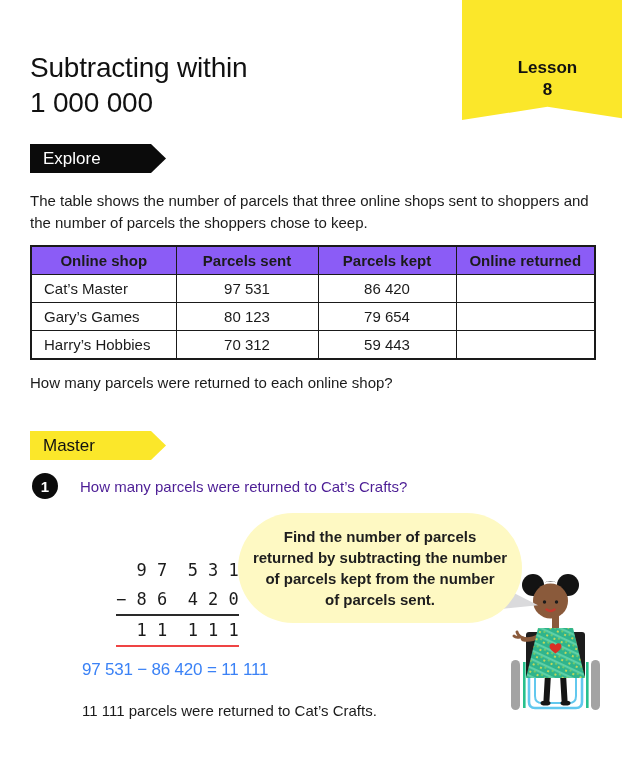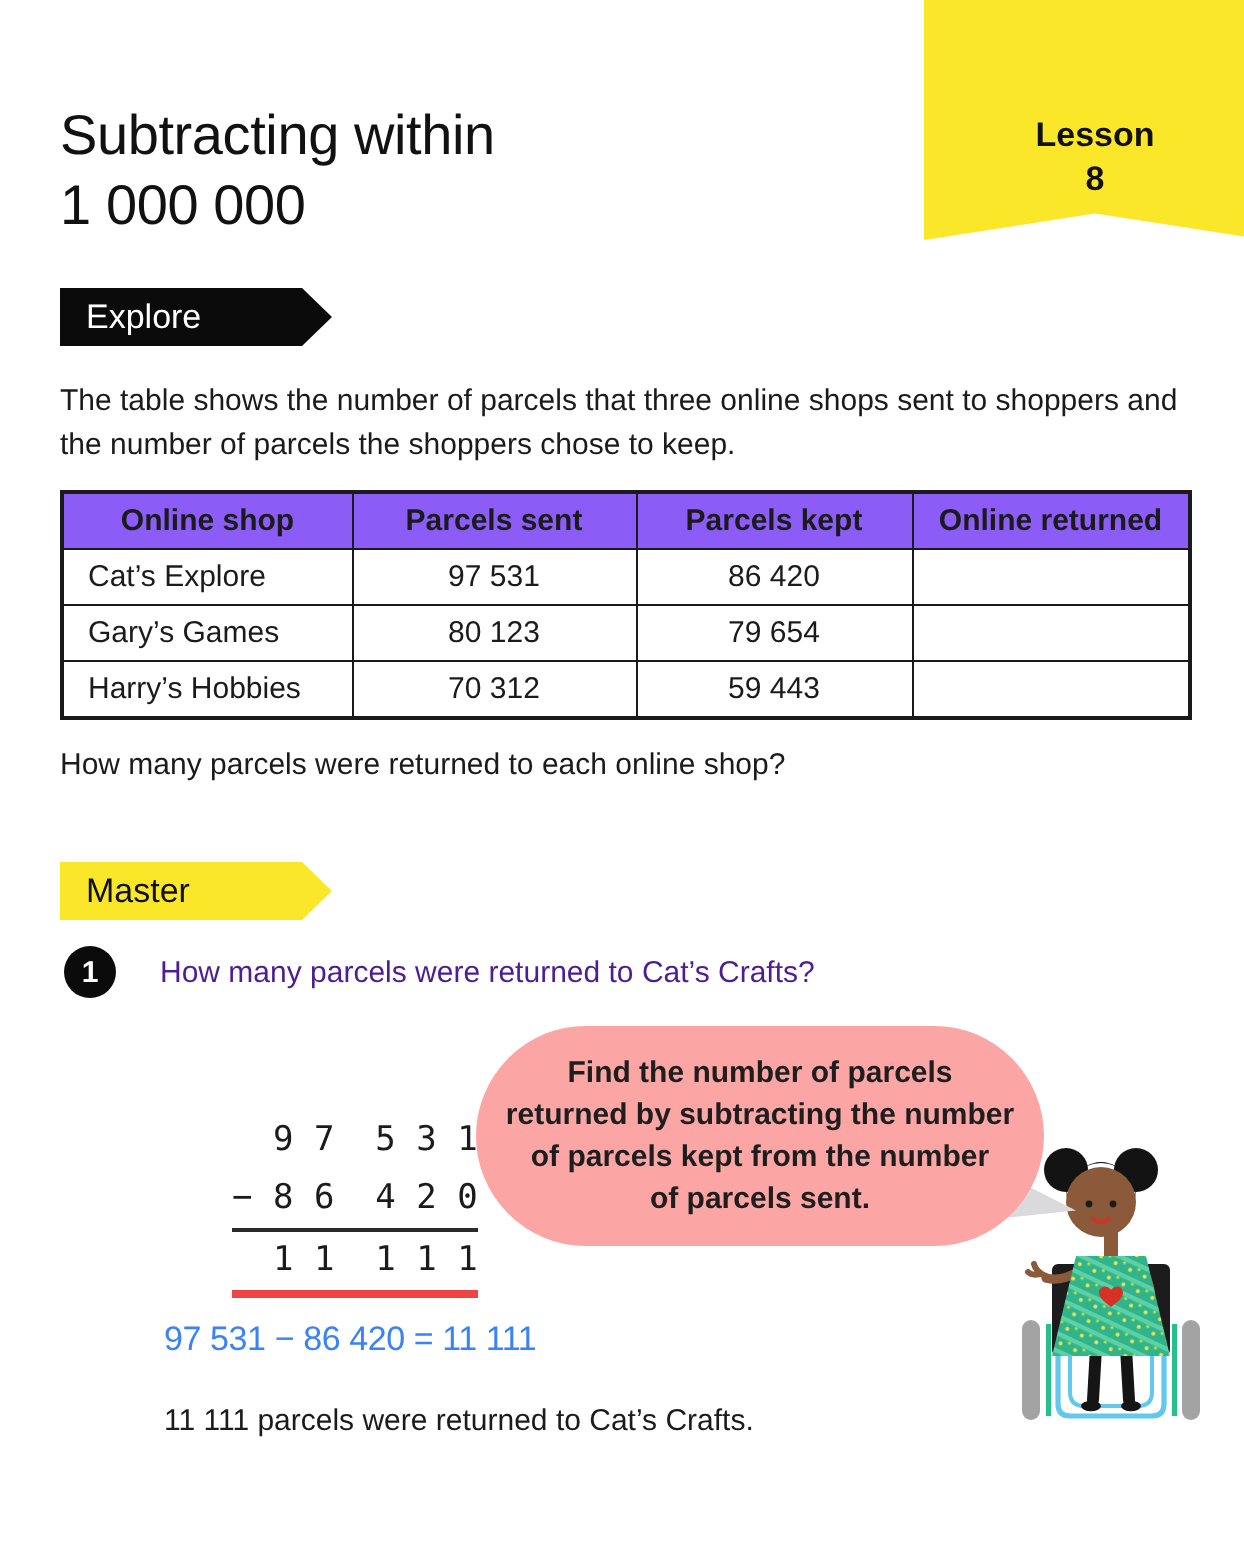--- a/index.html
+++ b/index.html
@@ -46,36 +46,36 @@
   .explore-q{position:absolute;left:30px;top:374px;font-size:15px;color:#1b1b1b;}
   
   .qnum{
     position:absolute;left:32px;top:473px;width:26px;height:26px;border-radius:50%;
     background:#0b0b0b;color:#fff;font-size:15px;font-weight:bold;
     display:flex;align-items:center;justify-content:center;
   }
   .master-q{position:absolute;left:80px;top:478px;font-size:15px;color:#4c1d95;}
   
   .bubble{
-    position:absolute;left:238px;top:513px;width:284px;height:110px;background:#fca5a5;
+    position:absolute;left:238px;top:513px;width:284px;height:110px;background:#fef9c3;
     border-radius:56px;z-index:2;display:flex;flex-direction:column;justify-content:center;
     text-align:center;font-size:15px;font-weight:bold;line-height:21px;color:#1e1e1e;
   }
   .bubble-tail{
     position:absolute;left:472px;top:570px;width:66px;height:40px;background:#DADADC;z-index:1;
     clip-path:polygon(0 5%,100% 88%,30% 100%,0 55%);
   }
   
   .worksub{
     position:absolute;left:78px;top:556px;z-index:0;
     font-family:"DejaVu Sans Mono",monospace;font-size:17px;color:#1b1b1b;margin-left:38px;
   }
   .sub-line{white-space:pre;height:29px;line-height:29px;}
   .sub-line.subtrahend{border-bottom:2px solid #2a2a2a;}
-  .sub-line.difference{border-bottom:4px solid #ef4444;}
+  .sub-line.difference{border-bottom:2px solid #ef4444;}
   .equation{position:absolute;left:82px;top:660px;font-size:17px;color:#3b82f6;letter-spacing:-0.2px;}
   .answer{position:absolute;left:82px;top:702px;font-size:15px;color:#1b1b1b;}
   .character{position:absolute;left:503px;top:574px;z-index:0;}
 </style>
 </head>
 <body>
 
 <div class="page">
 
   <div class="capture-btn">
@@ -114,21 +114,21 @@
     <thead>
       <tr>
         <th>Online shop</th>
         <th>Parcels sent</th>
         <th>Parcels kept</th>
         <th>Online returned</th>
       </tr>
     </thead>
     <tbody>
       <tr>
-        <td class="shop">Cat’s Explore</td>
+        <td class="shop">Cat’s Master</td>
         <td>97 531</td>
         <td>86 420</td>
         <td></td>
       </tr>
       <tr>
         <td class="shop">Gary’s Games</td>
         <td>80 123</td>
         <td>79 654</td>
         <td></td>
       </tr>

